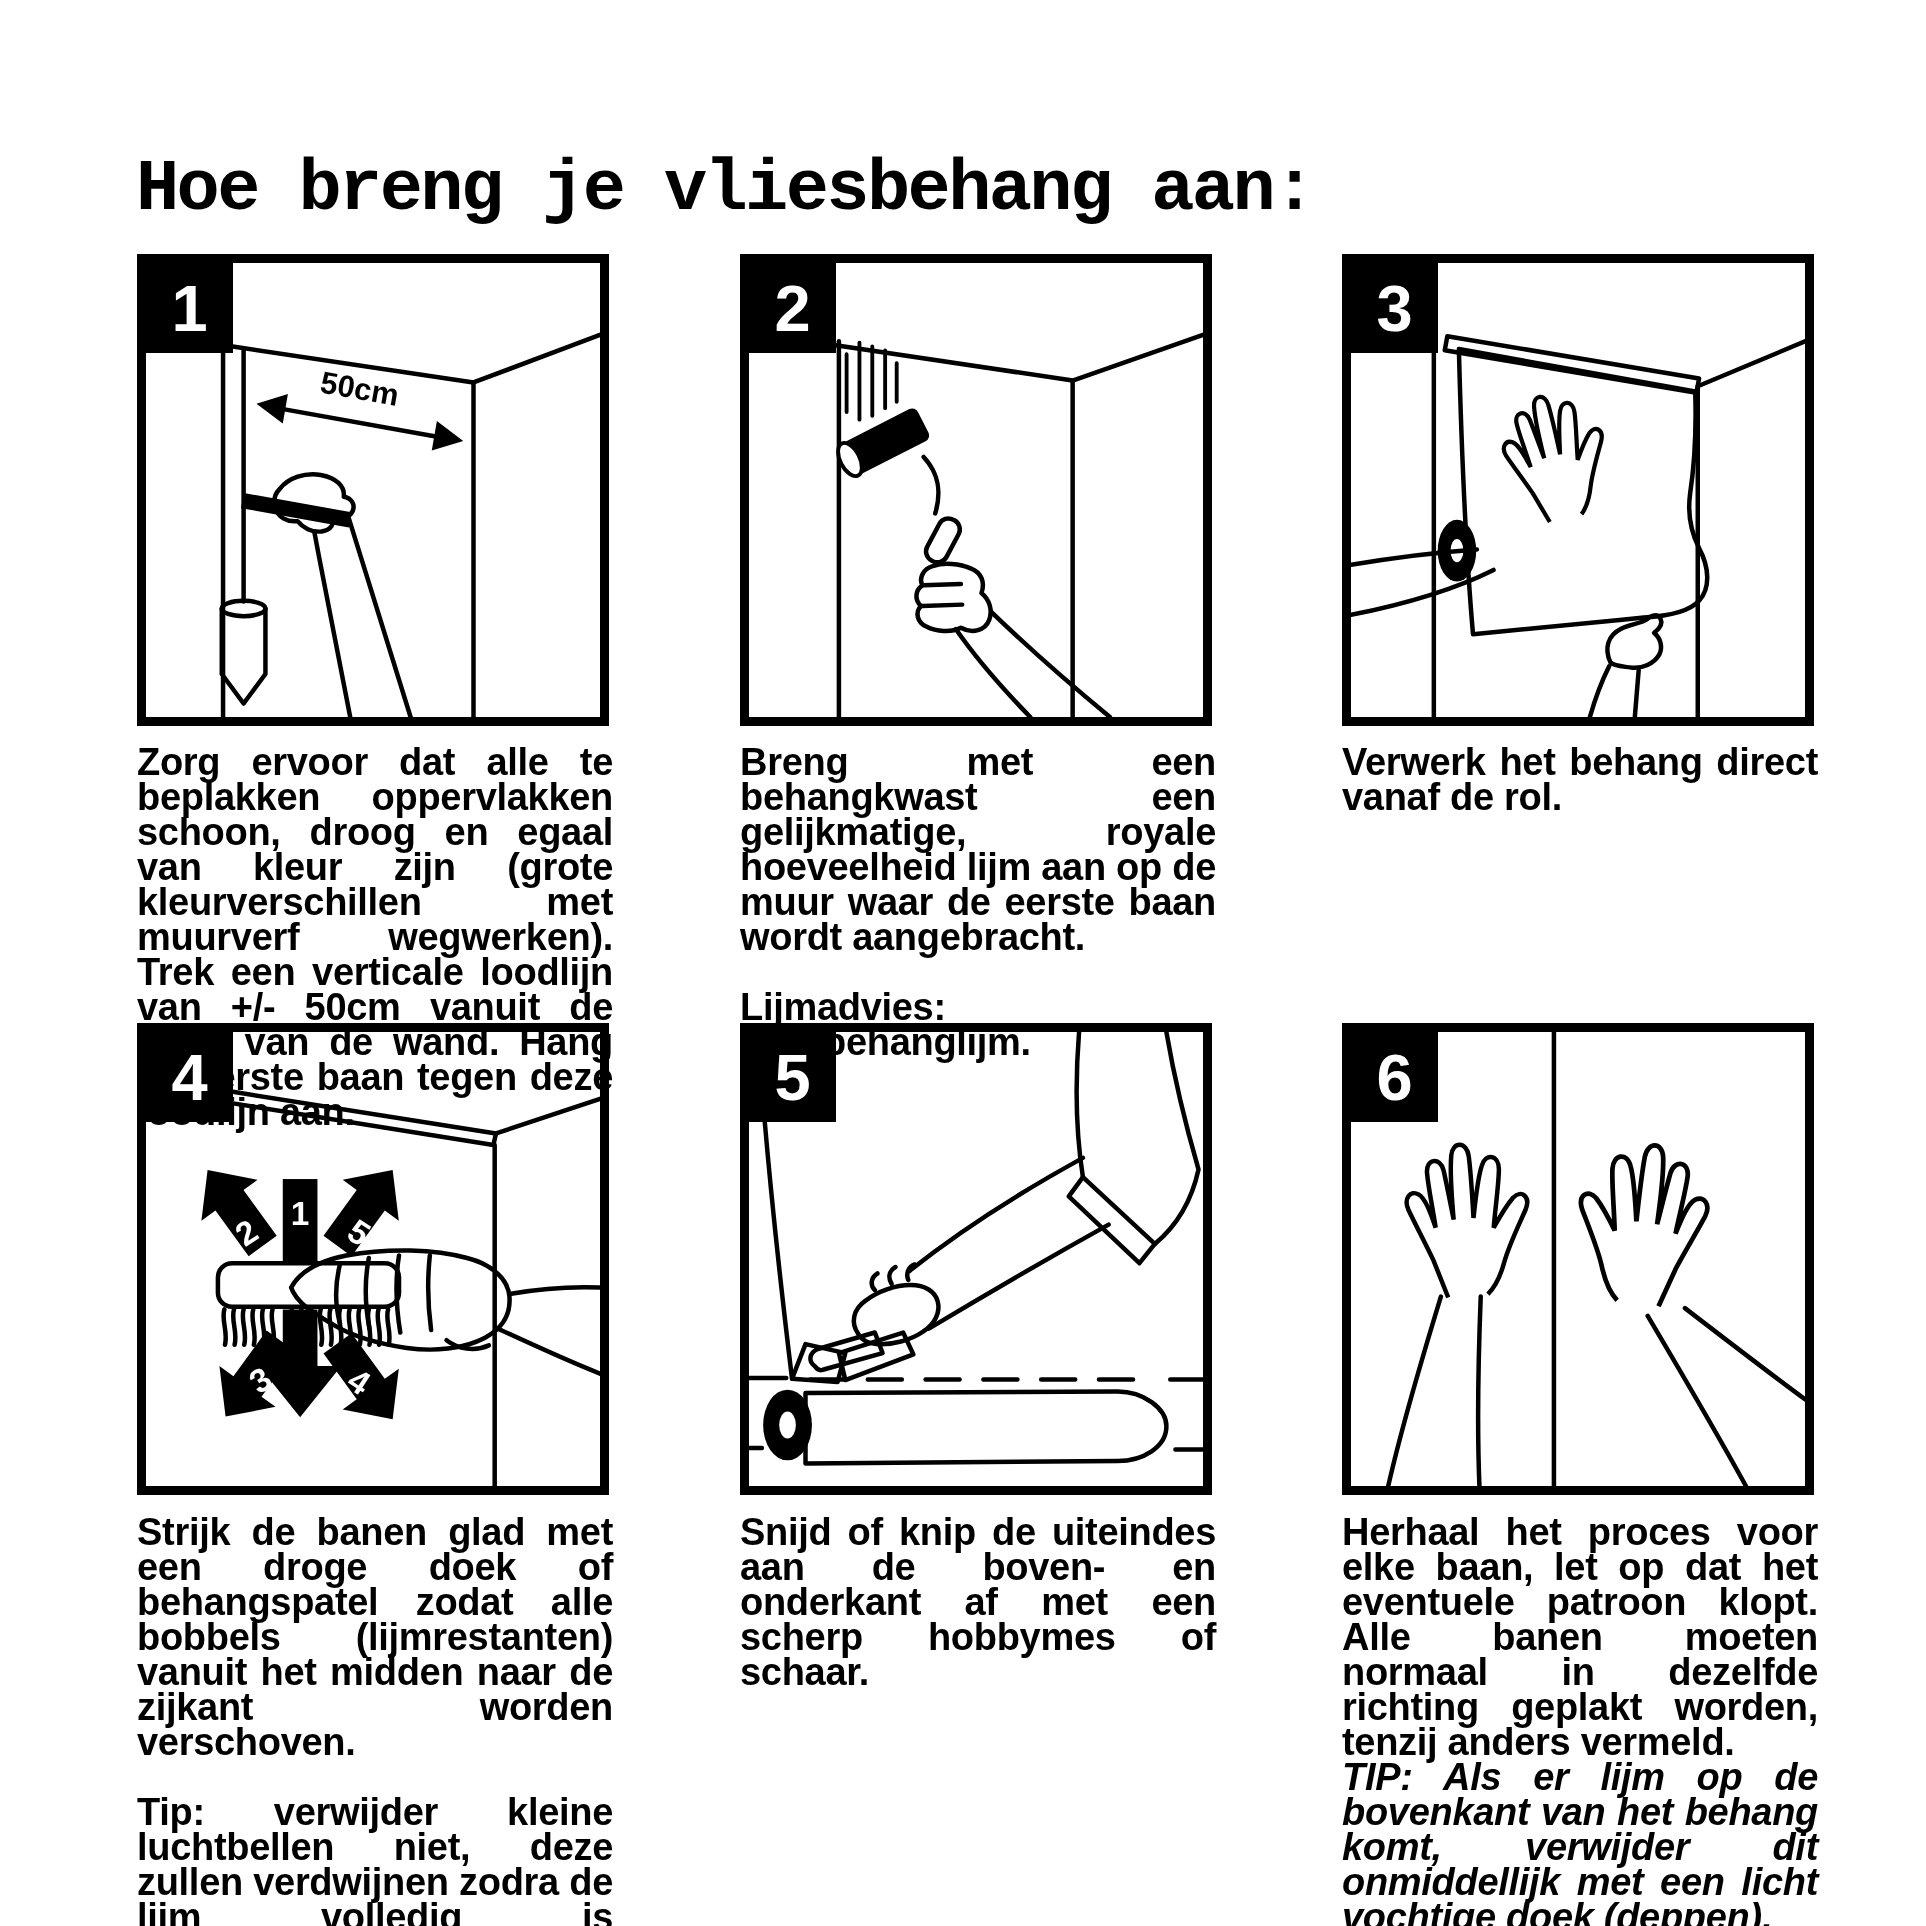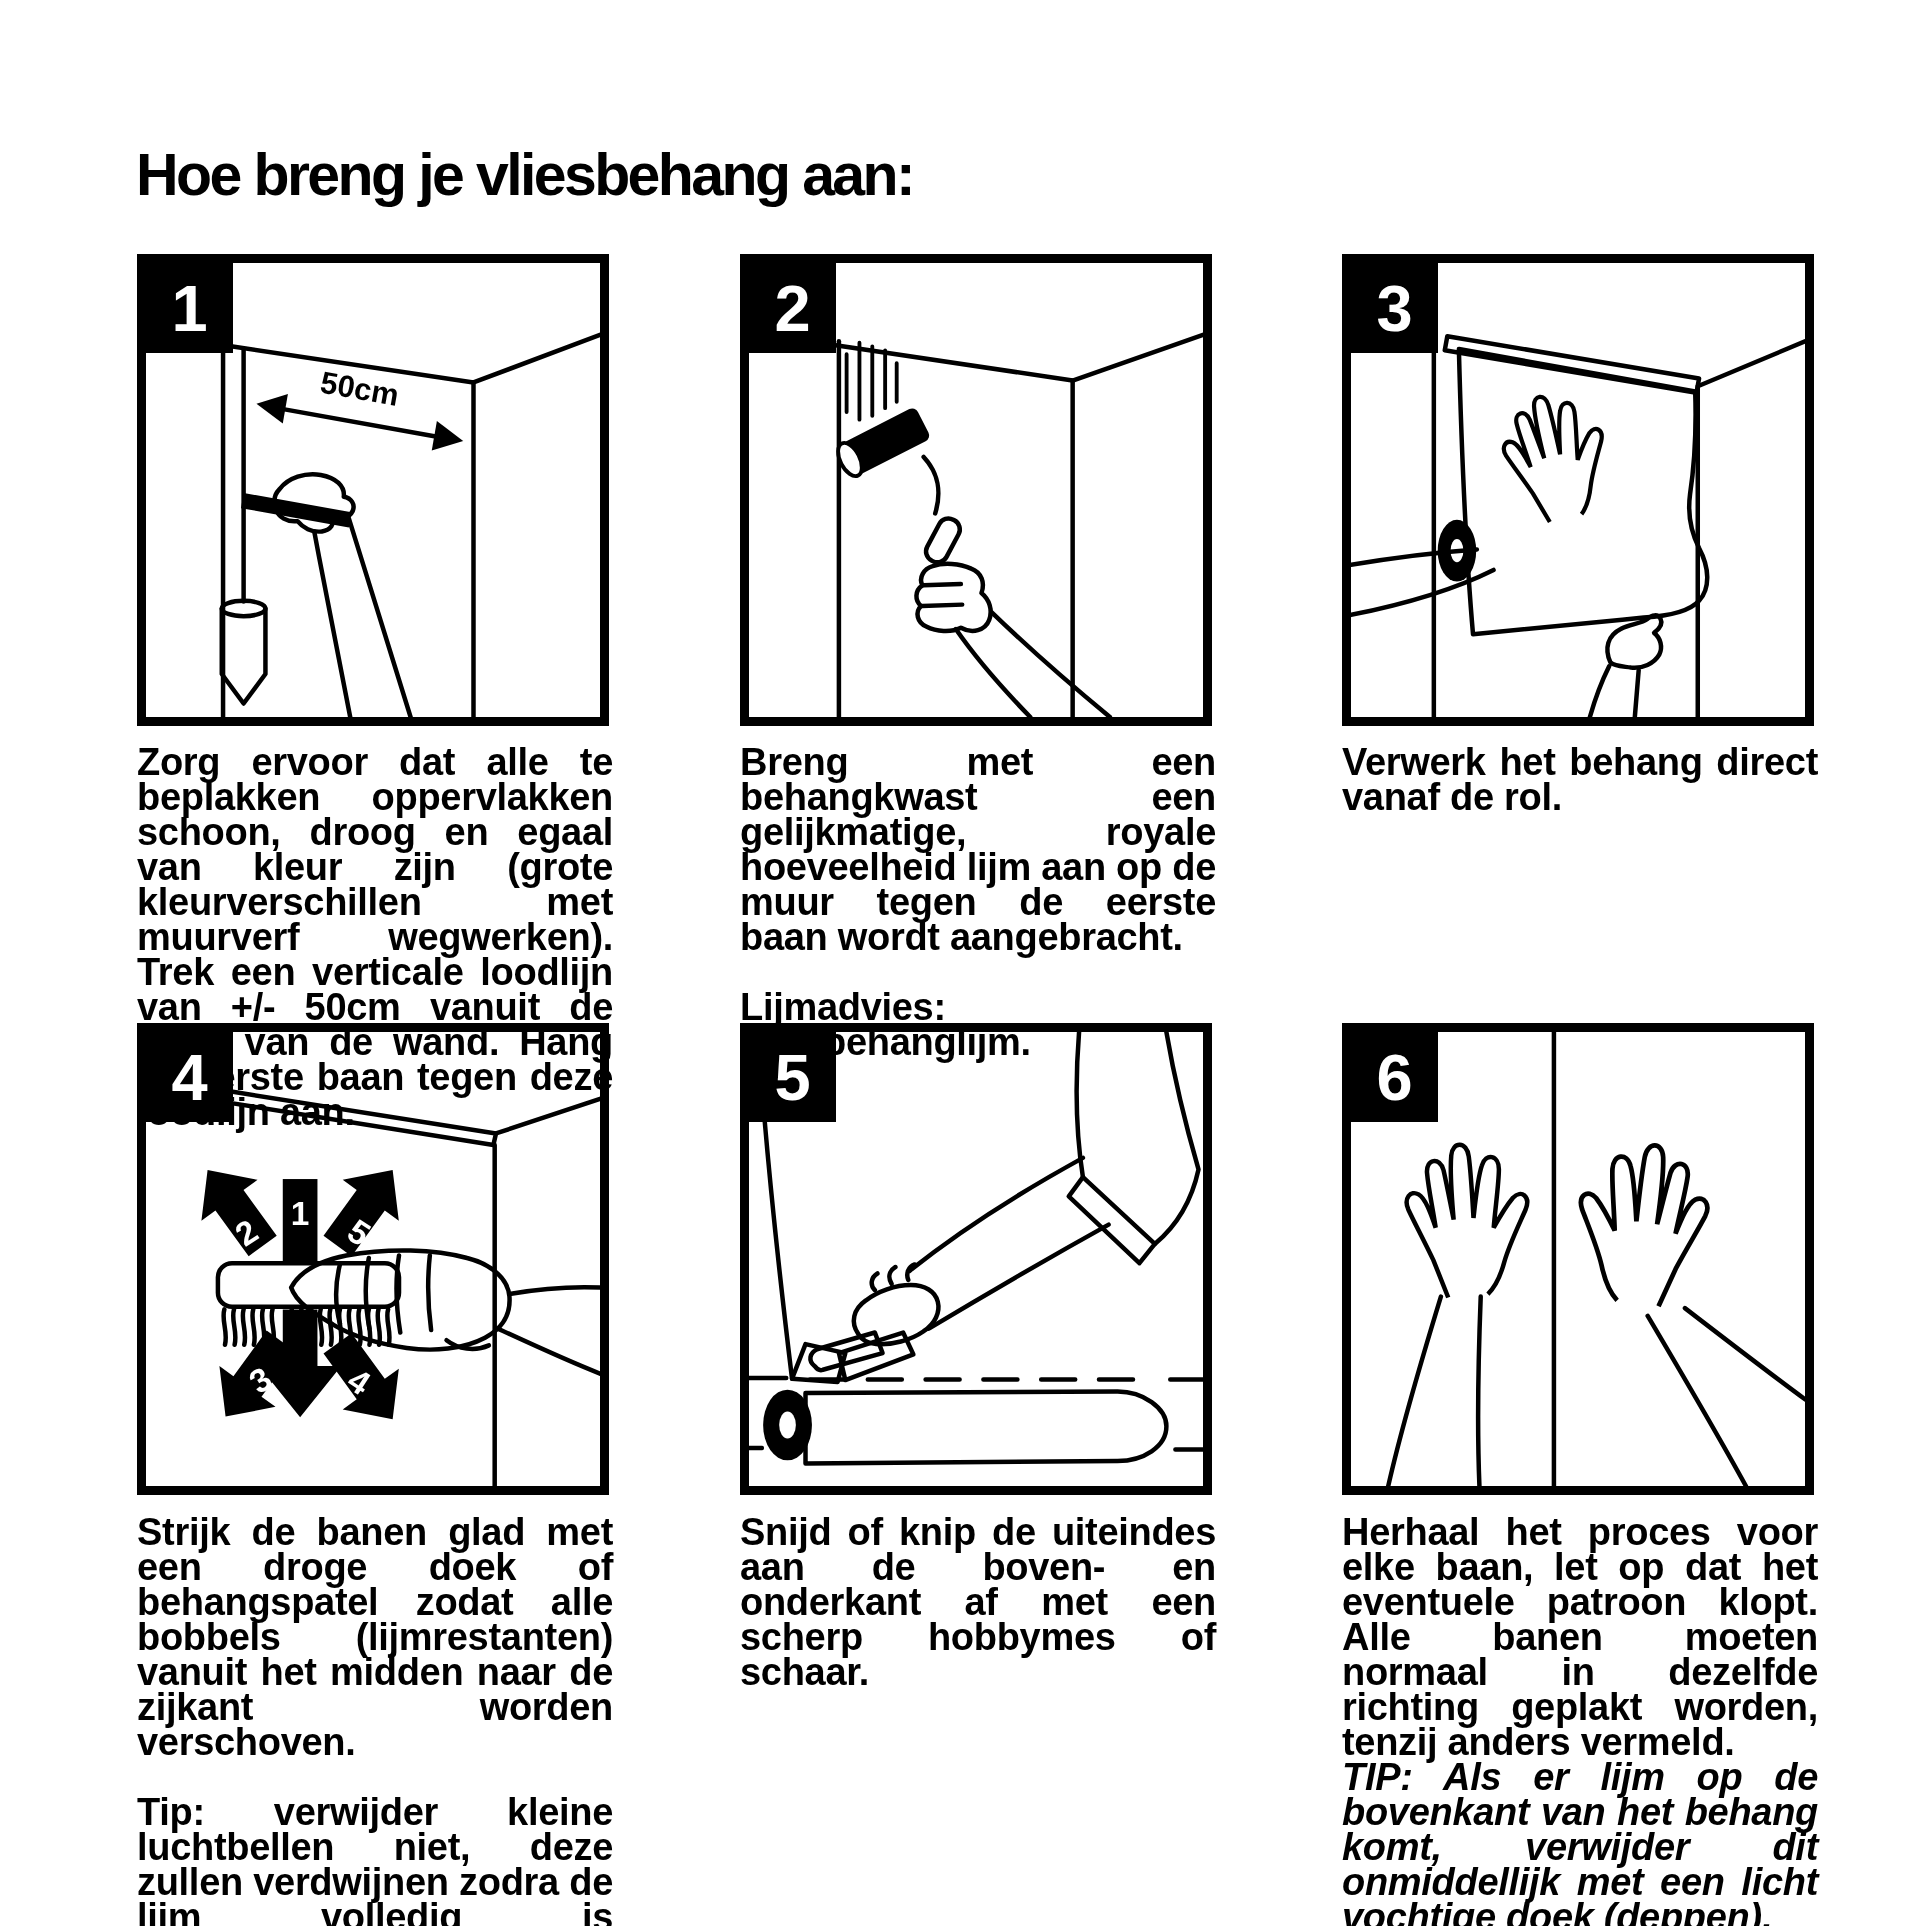--- a/index.html
+++ b/index.html
@@ -1,18 +1,18 @@
 <!DOCTYPE html>
 <html style="font-size:10.3px"><head>
 <meta charset="utf-8">
 <style>
   html,body{margin:0;padding:0;background:#fff;}
   body{width:1926px;height:1926px;position:relative;font-family:"Liberation Sans",sans-serif;color:#000;}
   .sheet{position:absolute;inset:0;background:#fff;}
-  .page-title{position:absolute;left:136px;top:101px;font-size:59px;font-weight:800;letter-spacing:-2.6px;white-space:nowrap;}
+  .page-title{position:absolute;left:136px;top:101px;font-size:72px;font-weight:800;letter-spacing:-2.6px;white-space:nowrap;font-family:Liberation Mono, monospace;}
   .panel{position:absolute;width:454px;height:454px;border:9px solid #000;background:#fff;}
   .p1{left:137px;top:254px;} .p2{left:740px;top:254px;} .p3{left:1342px;top:254px;}
   .p4{left:137px;top:1023px;} .p5{left:740px;top:1023px;} .p6{left:1342px;top:1023px;}
   .badge{position:absolute;left:0;top:0;width:87px;height:90px;background:#000;color:#fff;
          display:flex;align-items:center;justify-content:center;font-size:65px;font-weight:800;z-index:3;}
   svg.art{position:absolute;left:0;top:0;width:454px;height:454px;}
   .caption{position:absolute;width:476px;}
   .c1{left:137px;top:745px;} .c2{left:740px;top:745px;} .c3{left:1342px;top:745px;}
   .c4{left:137px;top:1515px;} .c5{left:740px;top:1515px;} .c6{left:1342px;top:1515px;}
   .caption p{margin:0;font-size:38px;line-height:35px;font-weight:700;letter-spacing:-0.3px;
@@ -192,21 +192,21 @@
         <use href="#openhand" transform="translate(598,168) scale(-1.05,1.05) rotate(-8)" fill="#fff" stroke="#000" stroke-width="7"></use>
         <path class="lineart" d="M462 442 C520 540 570 625 615 707 M520 430 C585 480 650 530 707 572"></path>
       </g>
     </svg>
   </section>
 
   <div class="caption c1">
     <p>Zorg ervoor dat alle te beplakken oppervlakken schoon, droog en egaal van kleur zijn (grote kleurverschillen met muurverf wegwerken). Trek een verticale loodlijn van +/- 50cm vanuit de hoek van de wand. Hang de eerste baan tegen deze loodlijn aan.</p>
   </div>
   <div class="caption c2">
-    <p>Breng met een behangkwast een gelijkmatige, royale hoeveelheid lijm aan op de muur tegen de eerste baan wordt aangebracht.</p>
+    <p>Breng met een behangkwast een gelijkmatige, royale hoeveelheid lijm aan op de muur waar de eerste baan wordt aangebracht.</p>
     <p>Lijmadvies: vliesbehanglijm.</p>
   </div>
   <div class="caption c3">
     <p>Verwerk het behang direct vanaf de rol.</p>
   </div>
   <div class="caption c4">
     <p>Strijk de banen glad met een droge doek of behangspatel zodat alle bobbels (lijmrestanten) vanuit het midden naar de zijkant worden verschoven.</p>
     <p>Tip: verwijder kleine luchtbellen niet, deze zullen verdwijnen zodra de lijm volledig is ingedroogd.</p>
   </div>
   <div class="caption c5">

